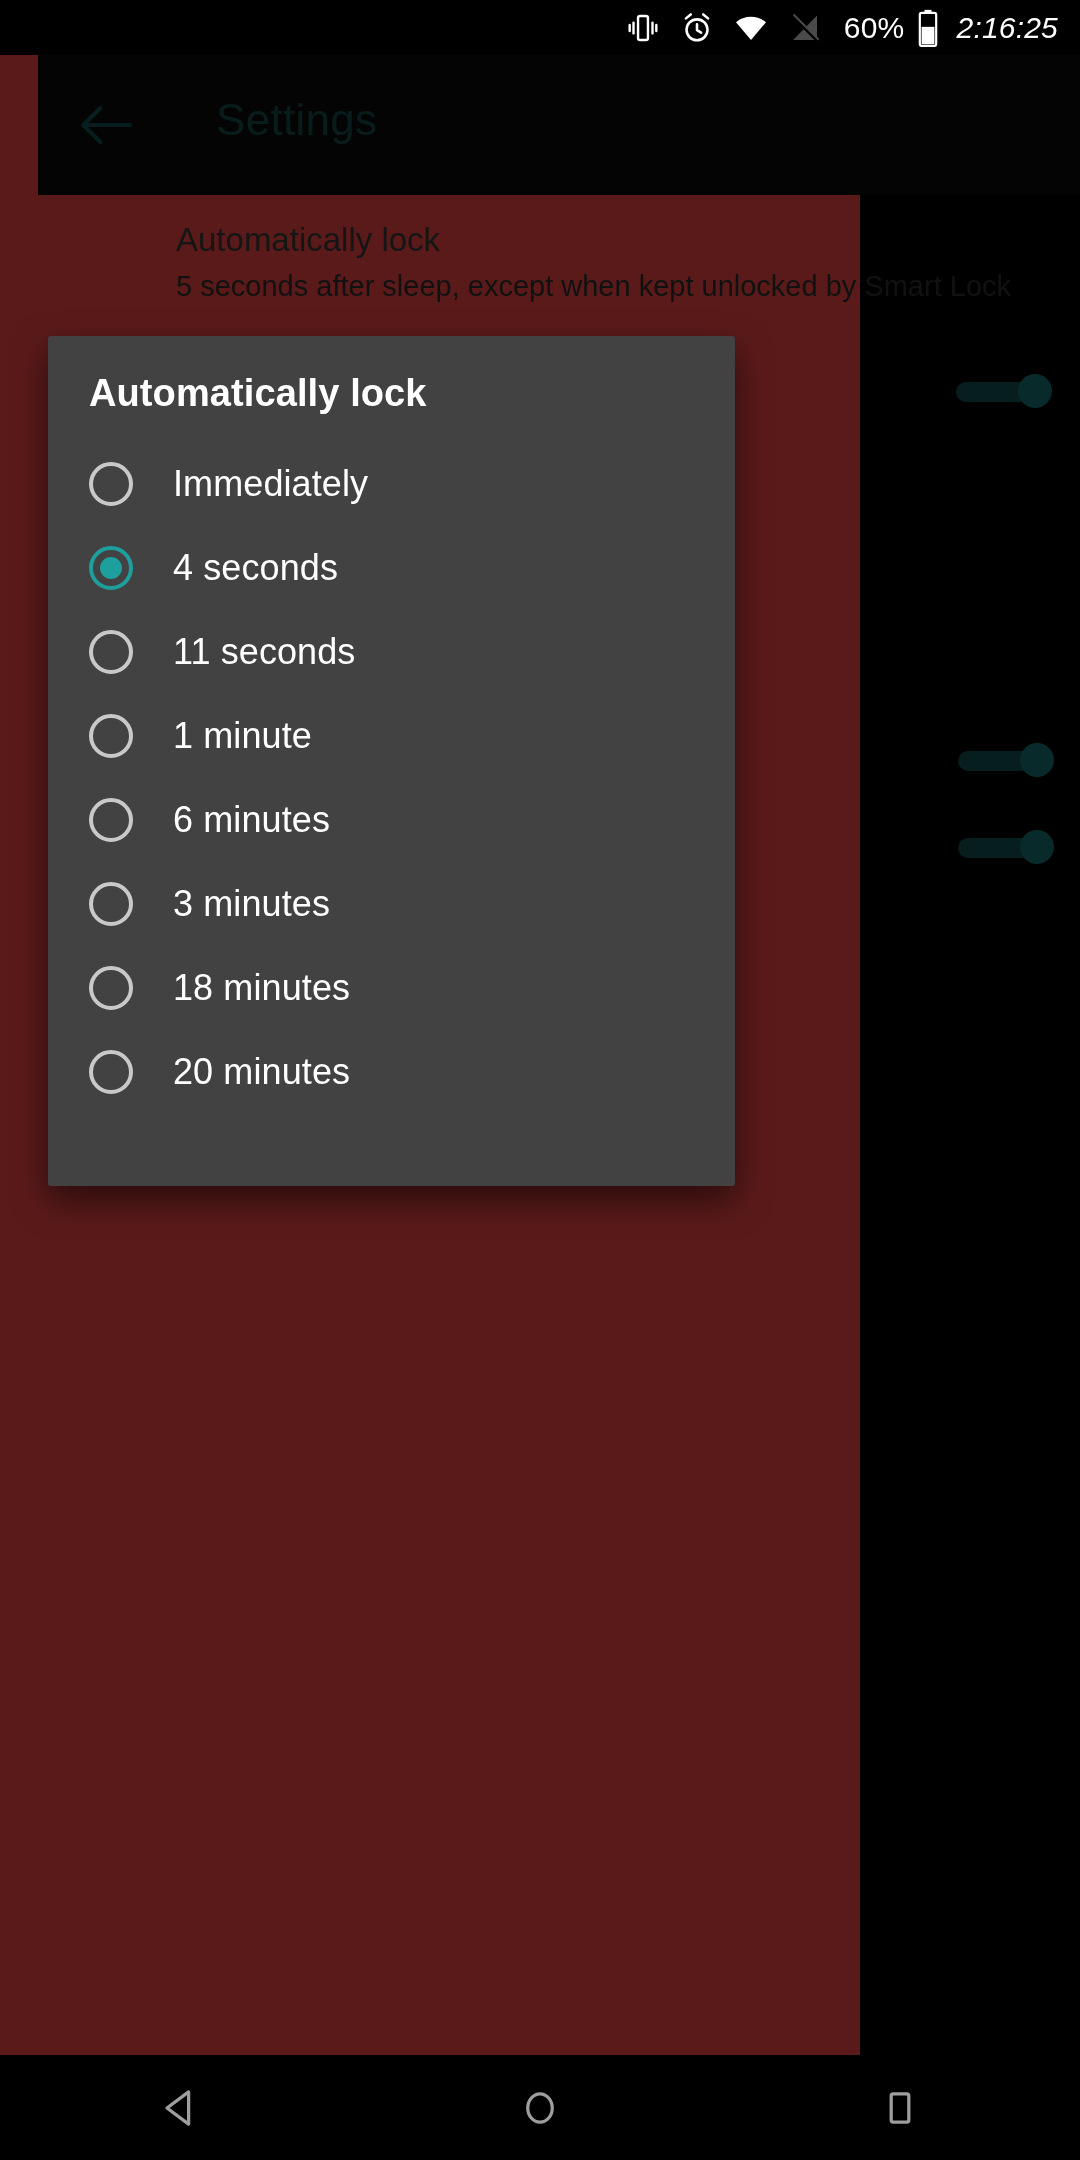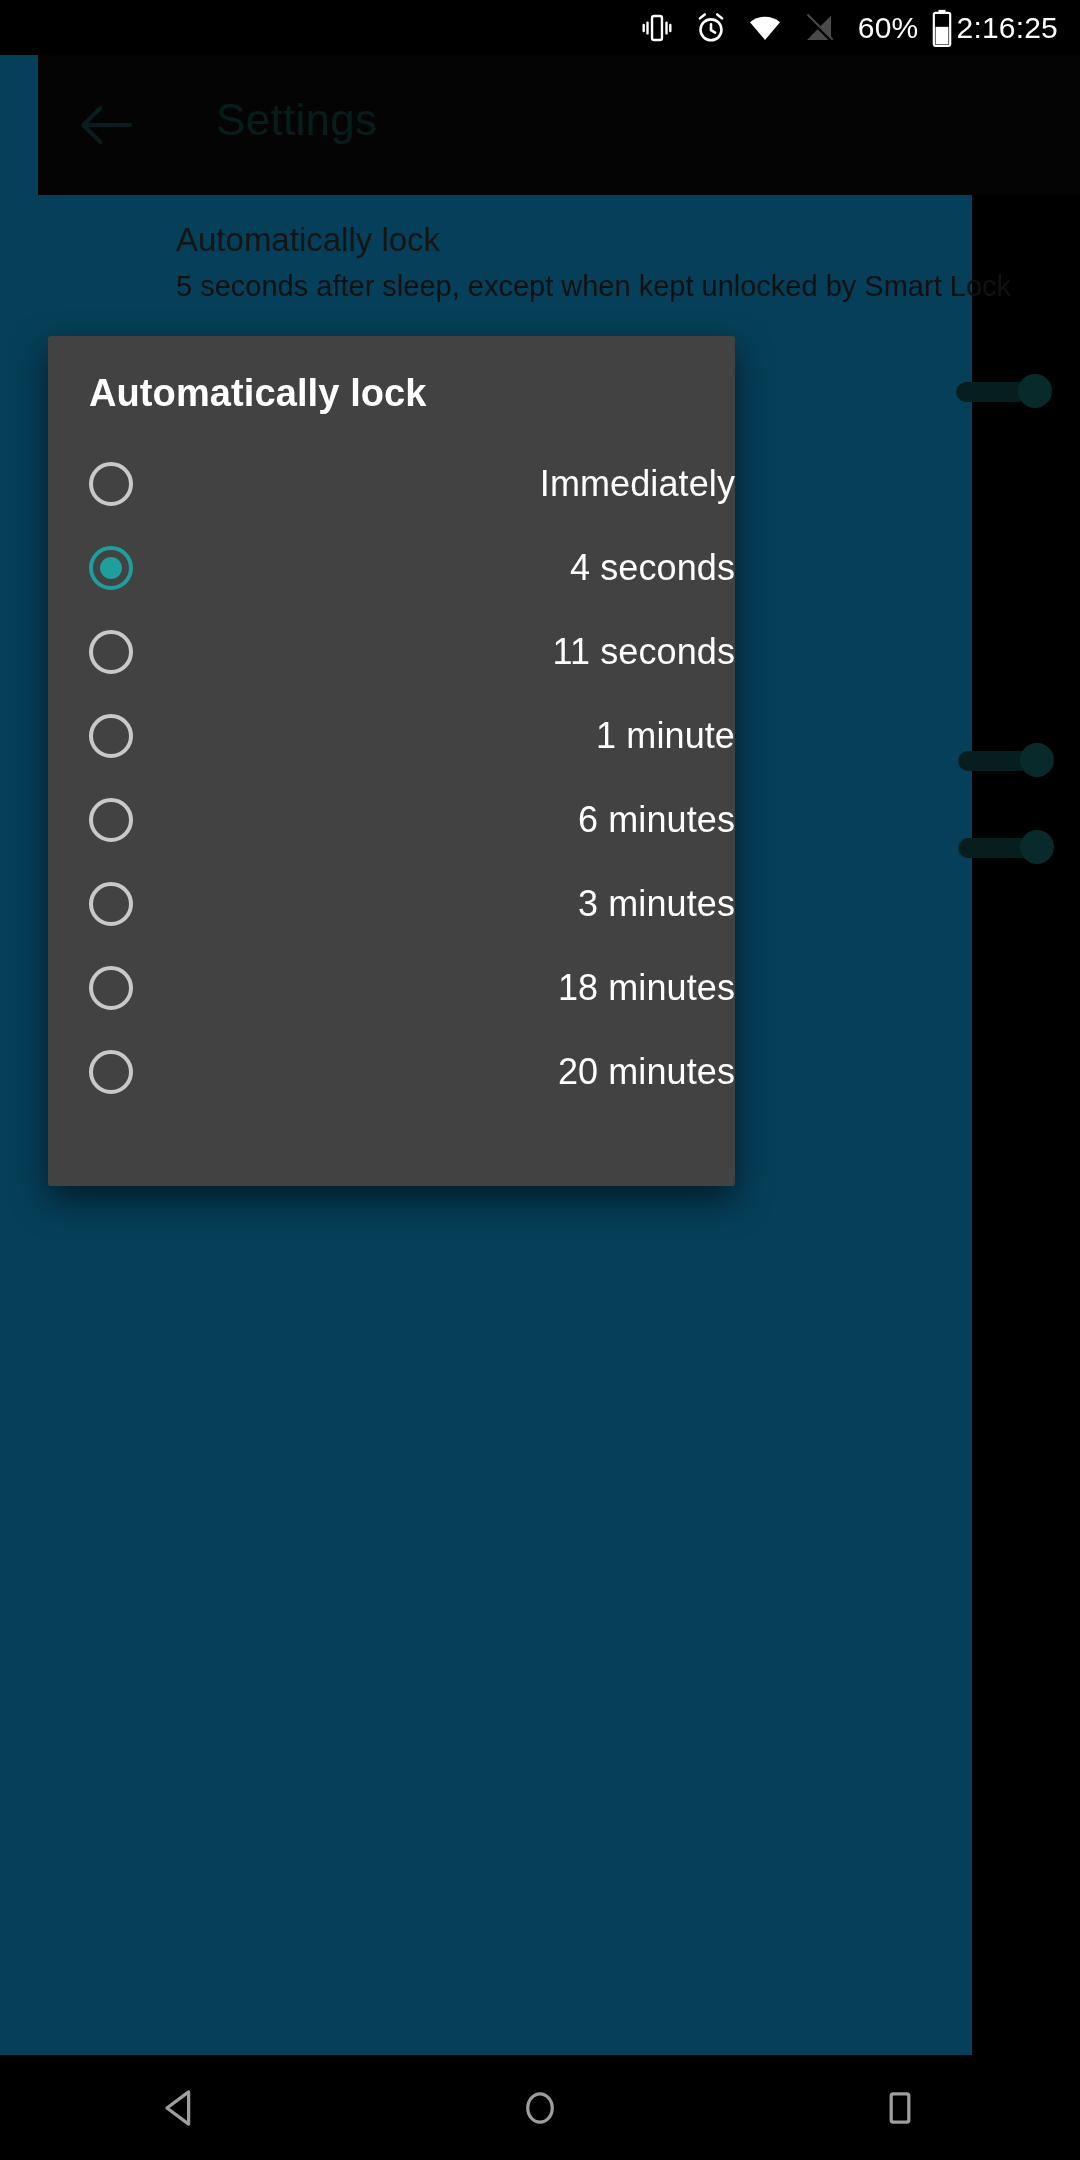--- a/index.html
+++ b/index.html
@@ -2,35 +2,35 @@
 <html><head>
 <meta charset="utf-8">
 <style>
   * { margin:0; padding:0; box-sizing:border-box; }
   html, body {
     width:1080px; height:2160px;
     background:#000;
     font-family:"Liberation Sans", sans-serif;
     overflow:hidden;
   }
-  #screen { position:relative; width:972px; height:2160px; background:#0ea5e9; }
+  #screen { position:relative; width:860px; height:2160px; background:#ef4444; }
 
   
   #status-bar {
     position:absolute; top:0; left:0; width:1080px; height:55px;
     background:#000; display:flex; align-items:center; justify-content:flex-end;
     padding-right:22px; gap:0;
   }
   .sb-icon { display:flex; align-items:center; justify-content:center; margin-left:20px; }
   .sb-text {
     color:#ffffff; font-size:30px; font-weight:400; letter-spacing:.2px;
     line-height:1; white-space:nowrap;
   }
   #battery-pct { margin-left:22px; }
-  #clock-text  { margin-left:4px; }
+  #clock-text  { margin-left:18px;font-style:italic; }
 
   
   #settings-screen { position:absolute; top:55px; left:0; width:1080px; height:2050px; }
   #toolbar { position:absolute; top:0; left:0; width:1080px; height:140px; background:#0d0d0d;margin-left:38px; }
   #back-arrow-btn {
     position:absolute; left:38px; top:42px; width:60px; height:56px;
     display:flex; align-items:center; justify-content:center;
   }
   #page-title-text {
     position:absolute; left:178px; top:40px;
@@ -60,21 +60,21 @@
     background:#424242; border-radius:3px;
     box-shadow:0 14px 34px rgba(0,0,0,.55);
   }
   #dialog-title {
     position:absolute; left:41px; top:36px;
     font-size:38px; font-weight:700; color:#ffffff; letter-spacing:.1px;
   }
   #option-list { position:absolute; top:106px; left:0; width:687px; }
   .option-row {
     position:relative; display:flex; align-items:center;
-    height:84px; padding-left:41px;justify-content:space-between;
+    height:84px; padding-left:41px;
   }
   .radio { position:relative; width:44px; height:44px; flex:0 0 44px; }
   .radio-ring {
     position:absolute; inset:0; border-radius:50%;
     border:4px solid #c9c9c9; box-sizing:border-box;
   }
   .option-row.selected .radio-ring { border-color:#1f9e9e; }
   .radio-dot {
     position:absolute; left:11px; top:11px; width:22px; height:22px;
     border-radius:50%; background:#1f9e9e; display:none;

